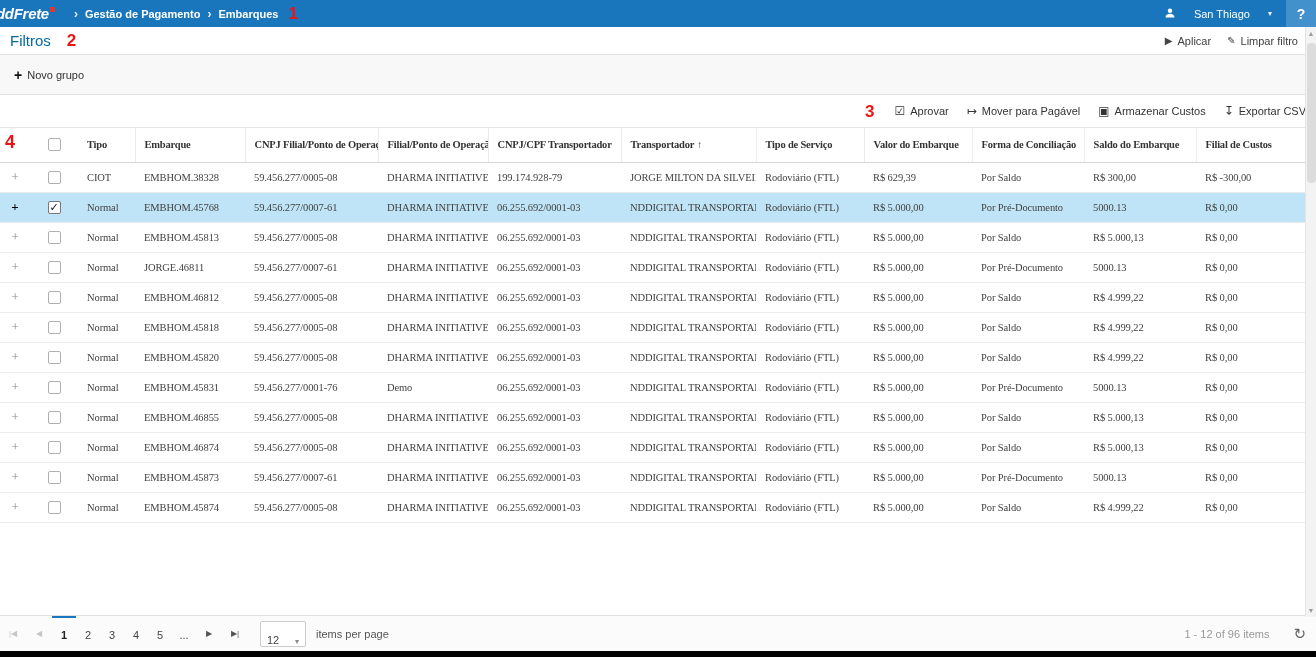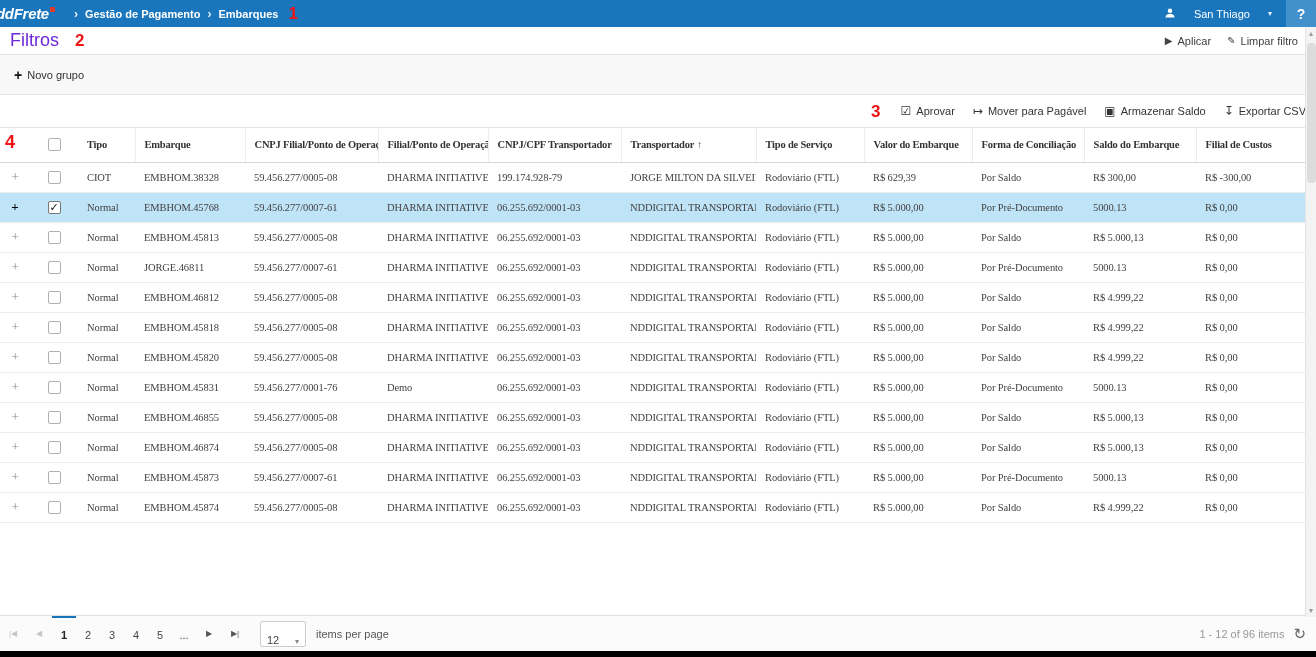--- a/index.html
+++ b/index.html
@@ -34,21 +34,21 @@
     width: 30px; height: 27px; background: #4290cc; color: #fff;
     display: flex; align-items: center; justify-content: center;
     font-size: 14px; font-weight: bold; cursor: pointer;
   }
 
   
   .filter-bar {
     height: 28px; border-bottom: 1px solid #e3e3e3;
     display: flex; align-items: center; padding: 0 10px; flex: 0 0 auto;
   }
-  .filter-title { font-size: 18px; color: #6d28d9; }
+  .filter-title { font-size: 15px; color: #0369a1; }
   .ann-2 { margin-left: 16px; }
   .filter-actions { margin-left: auto; display: flex; align-items: center; gap: 16px; margin-right: 8px; }
   .link-btn { display: flex; align-items: center; gap: 5px; font-size: 11px; color: #404040; cursor: pointer; }
   .link-btn .ico { font-size: 10px; color: #444; }
 
   
   .filter-panel {
     height: 40px; background: #f8f8f8; border-bottom: 1px solid #e3e3e3;
     display: flex; align-items: center; padding: 0 14px; flex: 0 0 auto;
   }
@@ -112,21 +112,21 @@
   }
   .pager-page.current { border-top-color: #1a76bc; font-weight: bold; color: #222; }
   .page-size {
     width: 46px; height: 26px; align-self: center; margin-left: 12px;
     border: 1px solid #ccc; border-radius: 2px; background: #fff;
     display: flex; align-items: flex-end; justify-content: space-between;
     padding: 0 6px; color: #444; cursor: pointer;
   }
   .page-size .caret { font-size: 8px; color: #888; }
   .pager-label { align-self: center; margin-left: 10px; color: #555; }
-  .pager-right { margin-left: auto; display: flex; align-items: center; gap: 9px; padding-right: 10px; }
+  .pager-right { margin-left: auto; display: flex; align-items: center; gap: 24px; padding-right: 10px; }
   .pager-info { color: #999; }
   .refresh-ico { font-size: 15px; color: #666; cursor: pointer; }
 
   .bottom-strip { height: 6px; background: #000; flex: 0 0 auto; }
 
   
   .vscrollbar {
     position: absolute; right: 0; top: 27px; width: 11px; height: 590px;
     background: #f3f3f3; border-left: 1px solid #e4e4e4;
   }
@@ -197,21 +197,21 @@
     <span class="action-btn">
       <span class="ico">☑</span>
       <span>Aprovar</span>
     </span>
     <span class="action-btn">
       <span class="ico">↦</span>
       <span>Mover para Pagável</span>
     </span>
     <span class="action-btn">
       <span class="ico">▣</span>
-      <span>Armazenar Saldo</span>
+      <span>Armazenar Custos</span>
     </span>
     <span class="action-btn">
       <span class="ico">↧</span>
       <span>Exportar CSV</span>
     </span>
   </div>
 
   <div class="grid-wrap">
     <span class="annotation ann-4">4</span>
     <table class="grid">

